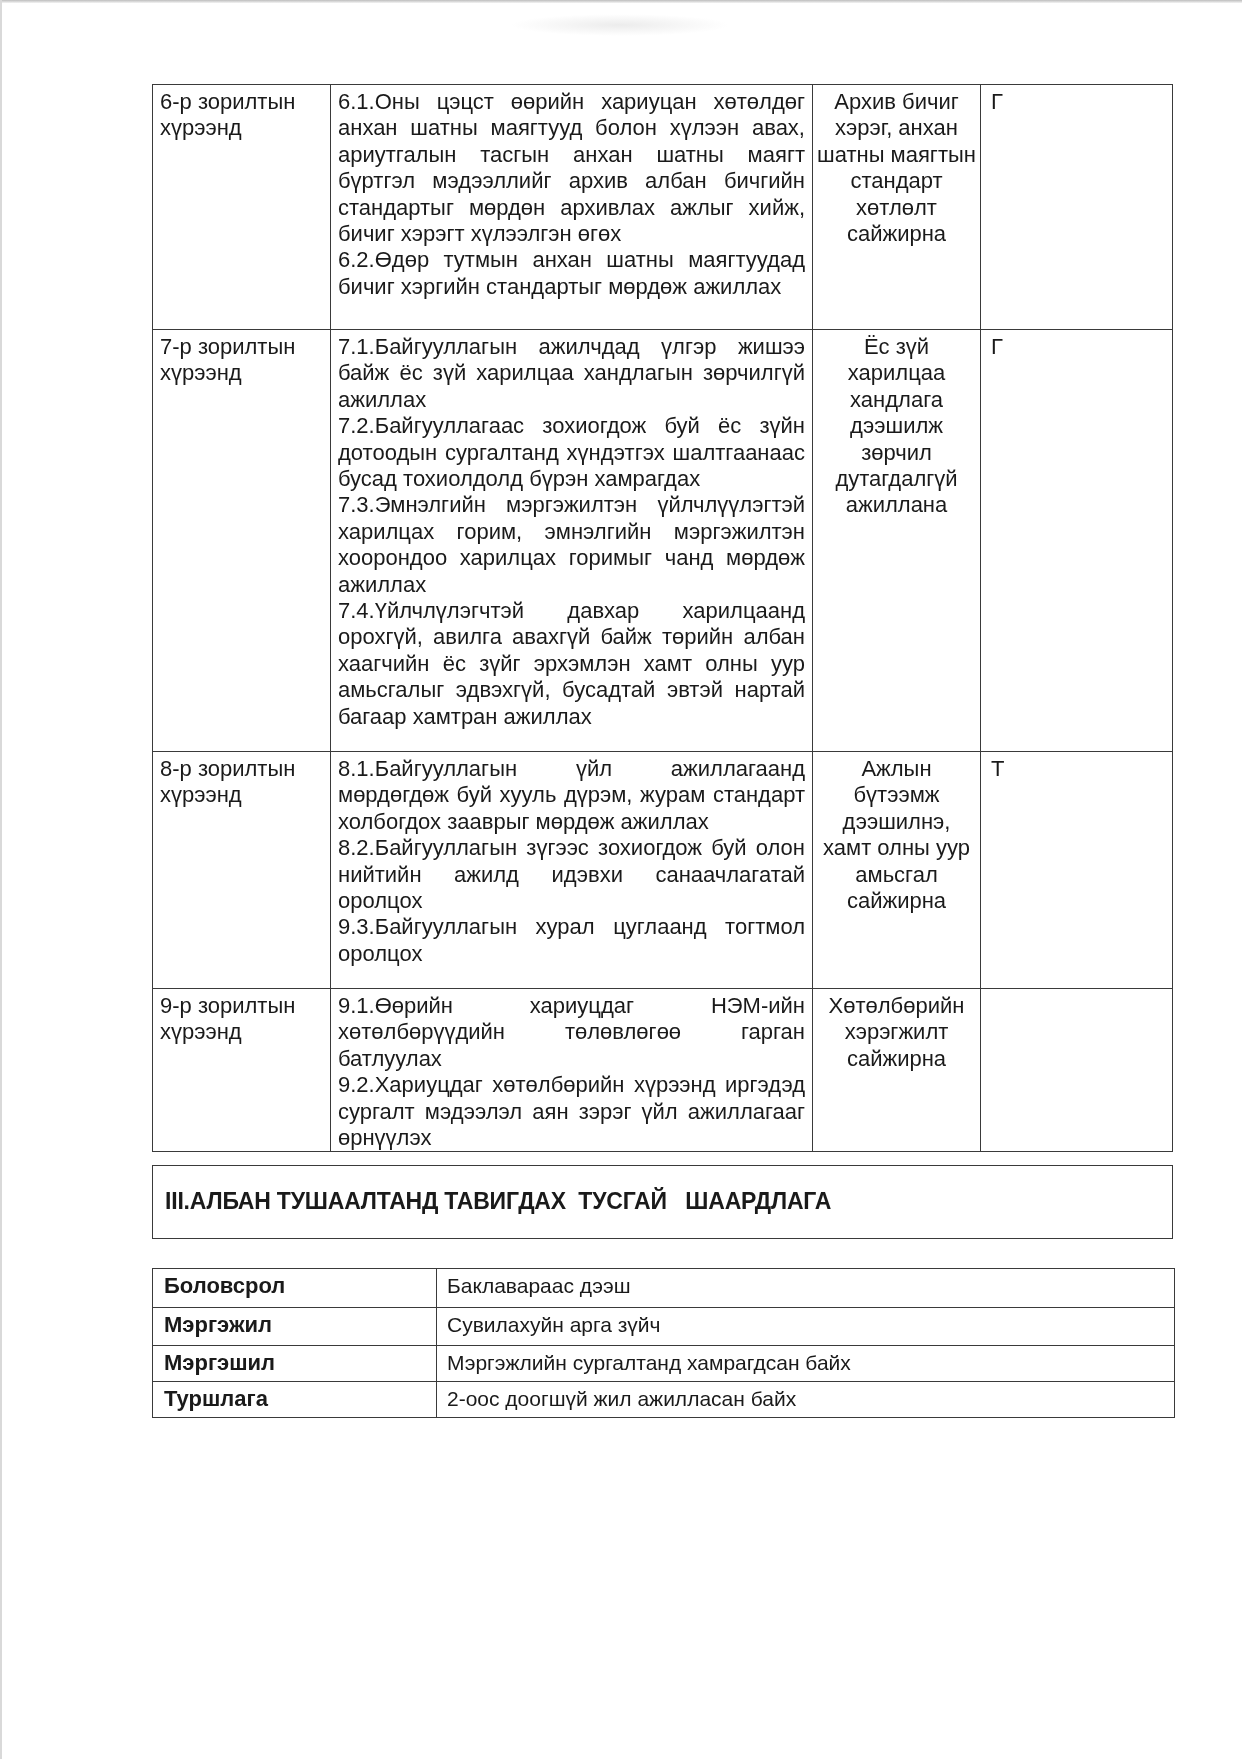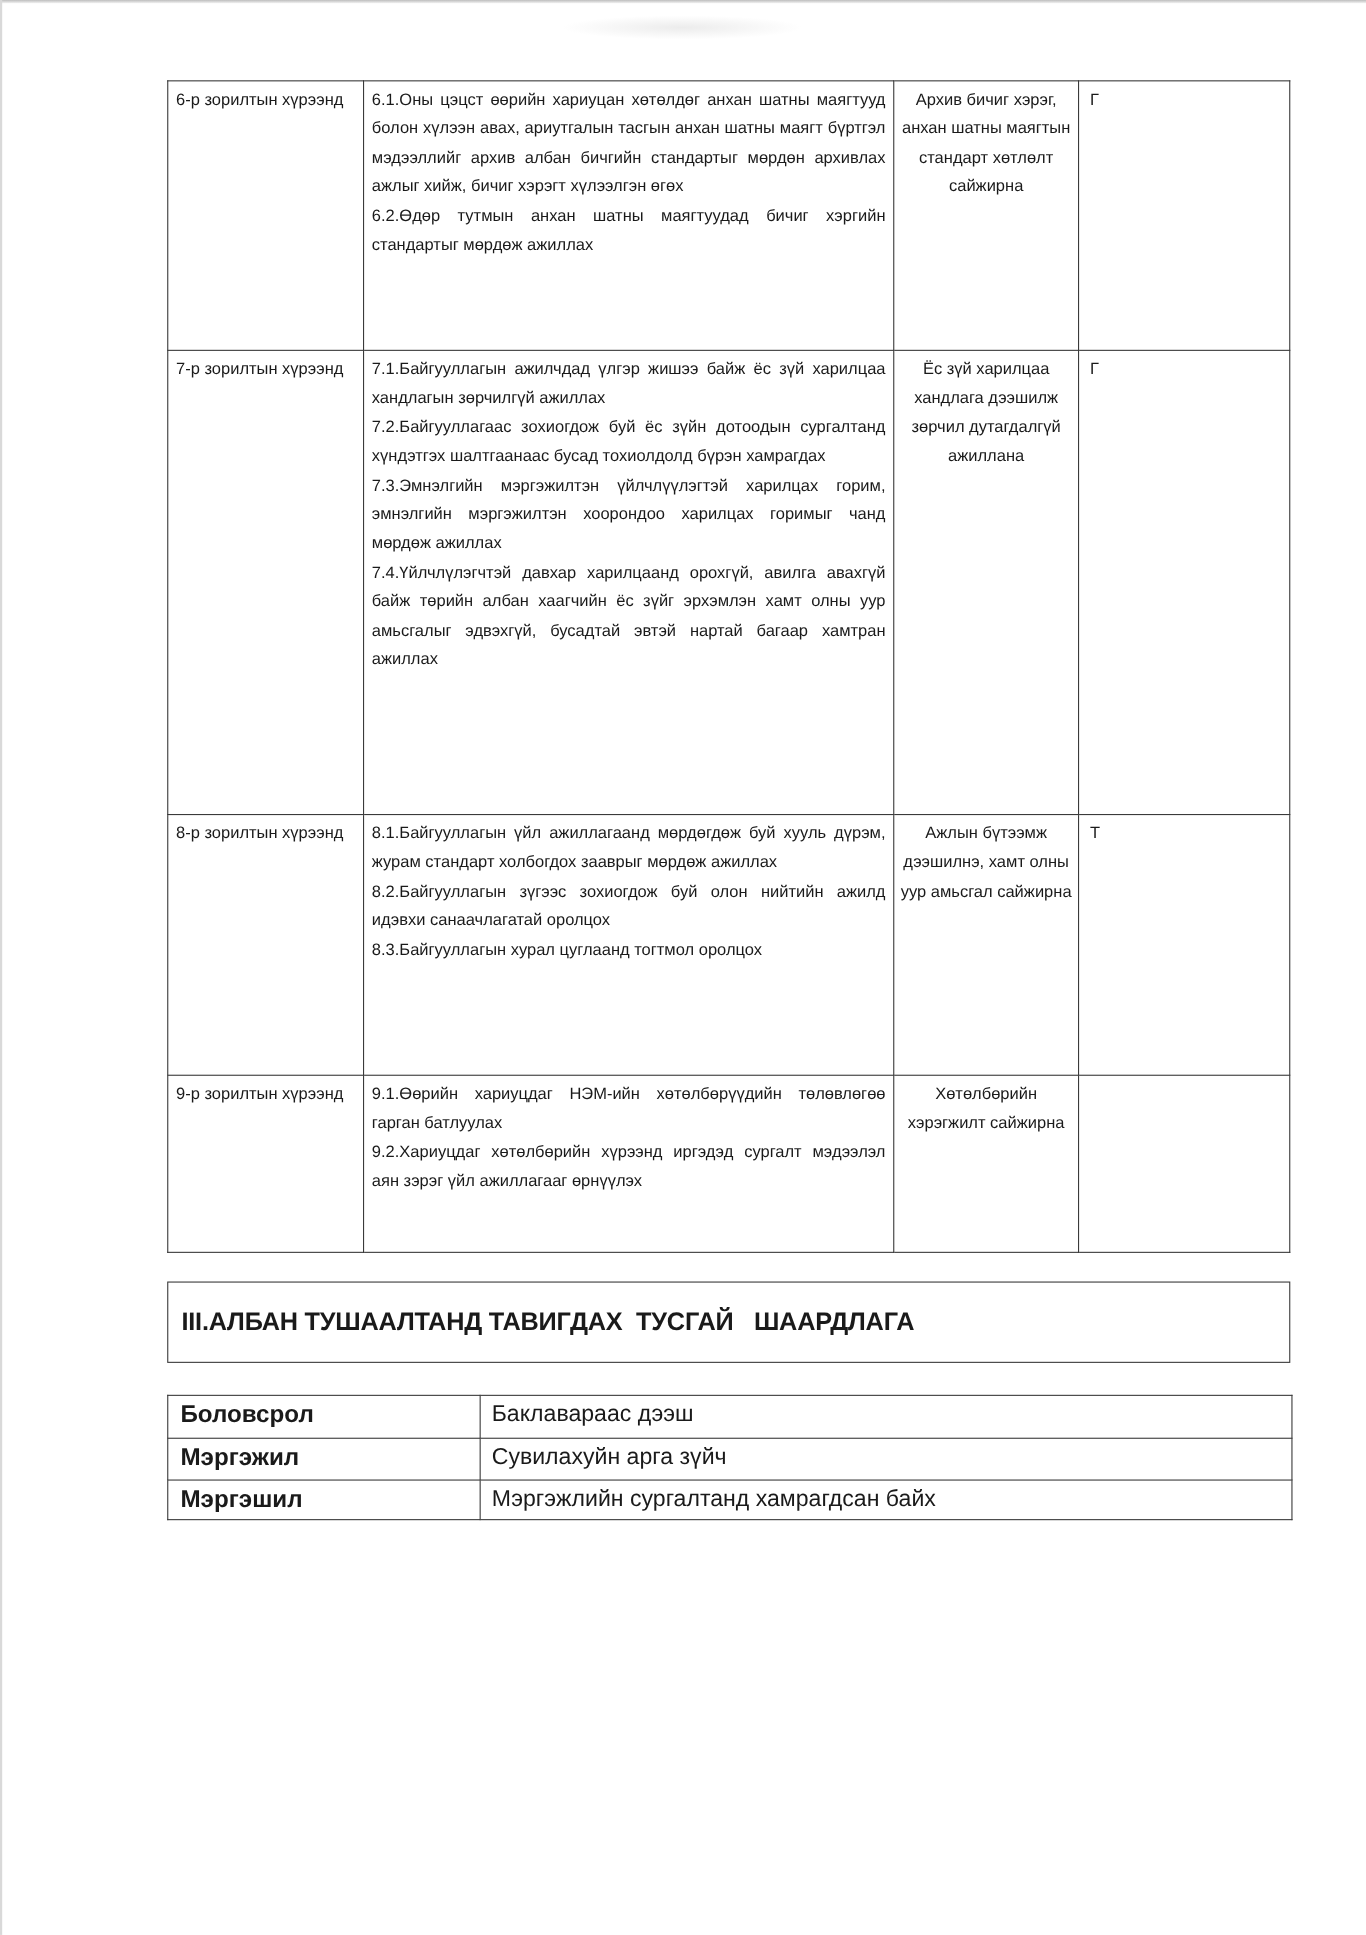--- a/index.html
+++ b/index.html
@@ -22,25 +22,25 @@
     }
     .bleed {
       position: absolute; left: 510px; top: 14px; width: 220px; height: 22px;
       background: radial-gradient(ellipse at center, rgba(200,200,200,0.35), rgba(255,255,255,0) 70%);
     }
 
     
     table.tasks {
       position: absolute;
       left: 152px;
-      top: 73px;
+      top: 84px;
       width: 1020px;
       border-collapse: collapse;
       table-layout: fixed;
-      font-size: 15px;
+      font-size: 22px;
       line-height: 26.4px;
     }
     table.tasks td {
       border: 1.3px solid #3a3a3a;
       vertical-align: top;
       padding: 4px 7px 0 7px;
     }
     table.tasks col.c1 { width: 178px; }
     table.tasks col.c2 { width: 482px; }
     table.tasks col.c3 { width: 168px; }
@@ -142,21 +142,21 @@
         <p>7.4.Үйлчлүлэгчтэй давхар харилцаанд орохгүй, авилга авахгүй байж төрийн албан хаагчийн ёс зүйг эрхэмлэн хамт олны уур амьсгалыг эдвэхгүй, бусадтай эвтэй нартай багаар хамтран ажиллах</p>
       </td>
       <td class="result">Ёс зүй харилцаа хандлага дээшилж зөрчил дутагдалгүй ажиллана</td>
       <td class="grade">Г</td>
     </tr>
     <tr class="r8">
       <td class="scope">8-р зорилтын хүрээнд</td>
       <td class="actions">
         <p>8.1.Байгууллагын үйл ажиллагаанд мөрдөгдөж буй хууль дүрэм, журам стандарт холбогдох зааврыг мөрдөж ажиллах</p>
         <p>8.2.Байгууллагын зүгээс зохиогдож буй олон нийтийн ажилд идэвхи санаачлагатай оролцох</p>
-        <p>8.3.Байгууллагын хурал цуглаанд тогтмол оролцох</p>
+        <p>9.3.Байгууллагын хурал цуглаанд тогтмол оролцох</p>
       </td>
       <td class="result">Ажлын бүтээмж дээшилнэ, хамт олны уур амьсгал сайжирна</td>
       <td class="grade">Т</td>
     </tr>
     <tr class="r9">
       <td class="scope">9-р зорилтын хүрээнд</td>
       <td class="actions">
         <p>9.1.Өөрийн хариуцдаг НЭМ-ийн хөтөлбөрүүдийн төлөвлөгөө гарган батлуулах</p>
         <p>9.2.Хариуцдаг хөтөлбөрийн хүрээнд иргэдэд сургалт мэдээлэл аян зэрэг үйл ажиллагааг өрнүүлэх</p>
       </td>
@@ -181,14 +181,18 @@
       <td class="val">Баклавараас дээш</td>
     </tr>
     <tr class="q2">
       <td class="key">Мэргэжил</td>
       <td class="val">Сувилахуйн арга зүйч</td>
     </tr>
     <tr class="q3">
       <td class="key">Мэргэшил</td>
       <td class="val">Мэргэжлийн сургалтанд хамрагдсан  байх</td>
     </tr>
+    <tr class="q4">
+      <td class="key">Туршлага</td>
+      <td class="val">2-оос доогшүй жил ажилласан байх</td>
+    </tr>
   </tbody>
 </table>
 
 </body></html>

